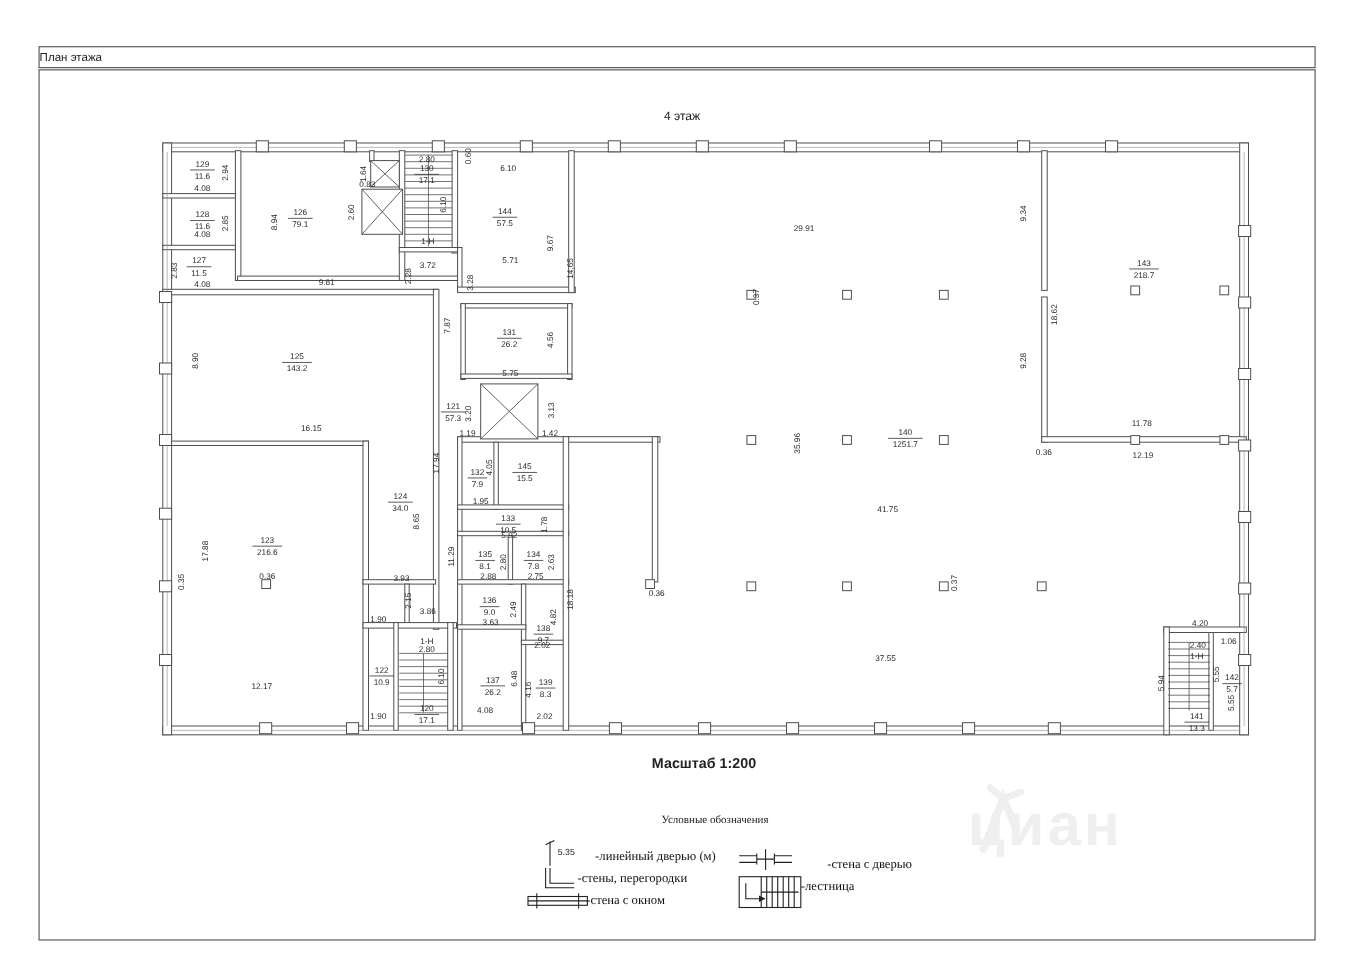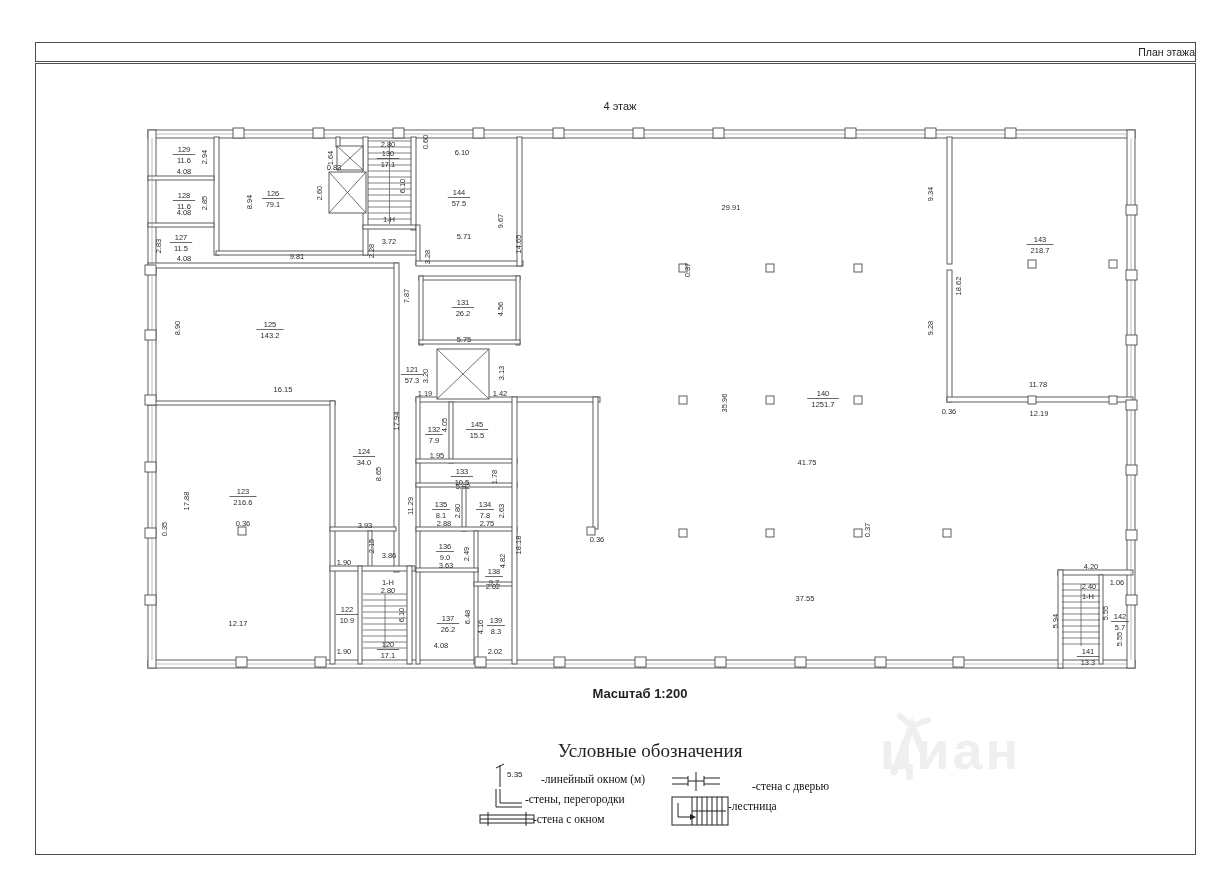--- a/index.html
+++ b/index.html
@@ -1,24 +1,24 @@
 <!DOCTYPE html>
 <html><head>
 <meta charset="utf-8">
 <style>
   html,body{margin:0;padding:0;background:#fff;}
   .sheet{position:relative;width:1232px;height:877px;background:#fff;overflow:hidden;
          font-family:"Liberation Sans",sans-serif;color:#222;}
   .abs{position:absolute;}
   .title-bar{left:35px;top:42px;width:1159px;height:18px;border:1px solid #4d4d4d;
-             text-align:right;font-size:10.5px;line-height:18px;color:#222;}
+             text-align:left;font-size:10.5px;line-height:18px;color:#222;}
   .drawing-area{left:35px;top:63px;width:1159px;height:790px;border:1px solid #4d4d4d;}
   .floor-label{left:0;top:100px;width:1240px;text-align:center;font-size:11px;}
   .scale-label{left:40px;top:686px;width:1200px;text-align:center;font-size:13px;font-weight:bold;}
-  .legend-title{left:330px;top:740px;width:640px;text-align:center;font-size:19px;
+  .legend-title{left:330px;top:740px;width:640px;text-align:center;font-size:10px;
                 font-family:"Liberation Serif",serif;}
   .legend-label{font-family:"Liberation Serif",serif;font-size:11.5px;color:#111;white-space:nowrap;}
   svg{position:absolute;left:0;top:0;}
   .wall{fill:#fff;stroke:#4d4d4d;stroke-width:0.9;}
   .col{fill:#fff;stroke:#4d4d4d;stroke-width:0.9;}
   .thin{stroke:#8a8a8a;stroke-width:0.55;}
   .xline{stroke:#4d4d4d;stroke-width:0.8;}
   .tread{stroke:#4d4d4d;stroke-width:0.7;}
   .frac{stroke:#2a2a2a;stroke-width:0.7;}
   .dim,.room{font-family:"Liberation Sans",sans-serif;font-size:7.5px;fill:#2a2a2a;text-anchor:middle;}
@@ -370,21 +370,21 @@
 
   <div class="abs scale-label">Масштаб 1:200</div>
 
   <div class="abs legend-title">Условные обозначения</div>
 
   <svg class="abs lgsym" style="left:492px;top:762px" width="40" height="27">
     <line class="lg" x1="8" y1="3" x2="8" y2="25"></line>
     <line class="lg" x1="4" y1="6" x2="12" y2="2"></line>
     <text x="15" y="15">5.35</text>
   </svg>
-  <div class="abs legend-label" style="left:541px;top:773px">-линейный окном (м)</div>
+  <div class="abs legend-label" style="left:541px;top:773px">-линейный дверью (м)</div>
 
   <svg class="abs lgsym" style="left:492px;top:787px" width="36" height="24">
     <path class="lg" d="M4 2 L4 20 L30 20"></path>
     <path class="lg" d="M8 2 L8 16 L30 16"></path>
   </svg>
   <div class="abs legend-label" style="left:525px;top:793px">-стены, перегородки</div>
 
   <svg class="abs lgsym" style="left:478px;top:811px" width="60" height="16">
     <rect class="lg" x="2" y="4" width="54" height="8"></rect>
     <line class="lg" x1="2" y1="8" x2="56" y2="8"></line>

